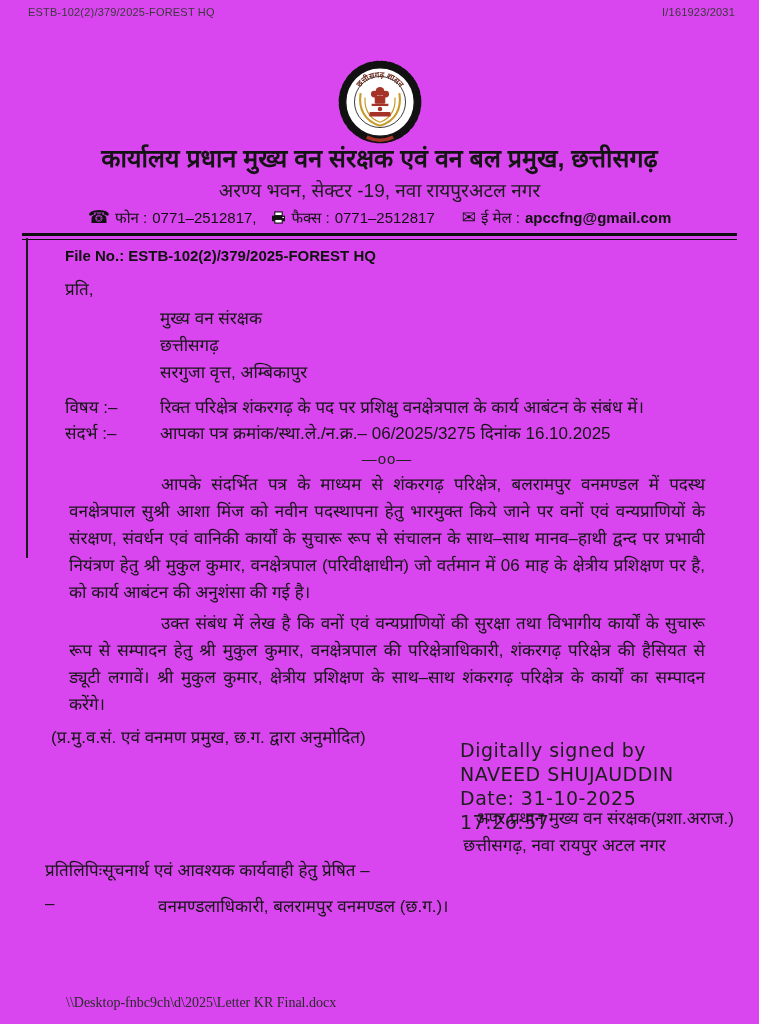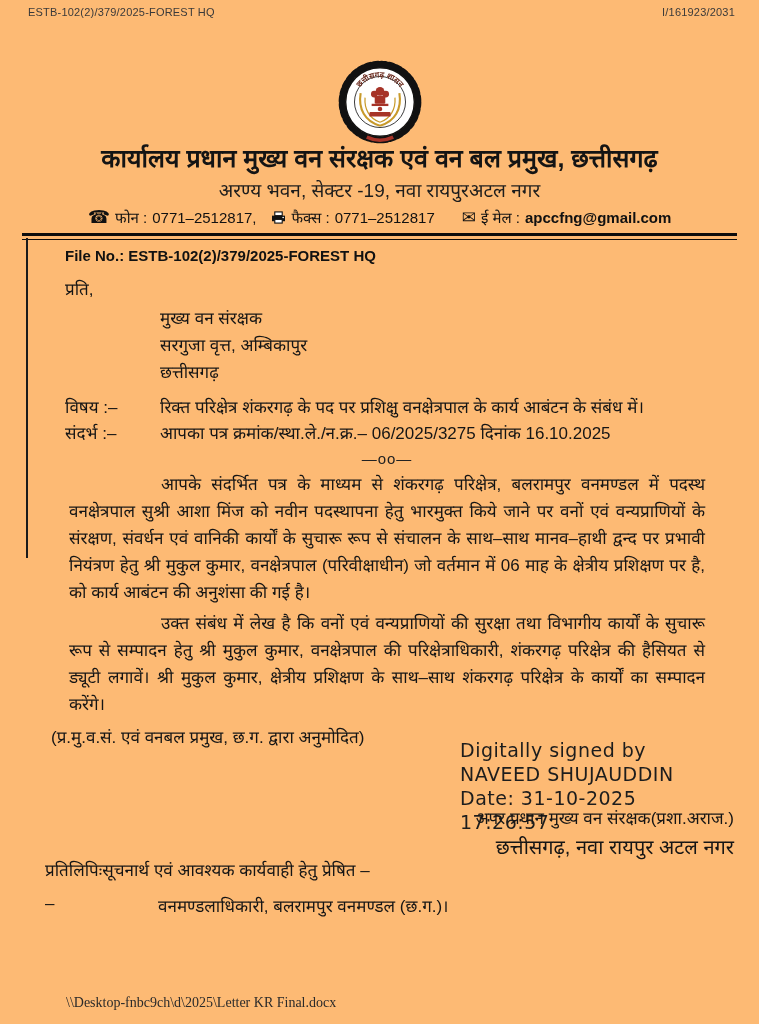--- a/index.html
+++ b/index.html
@@ -1,17 +1,17 @@
 <!DOCTYPE html>
 <html lang="hi"><head>
 <meta charset="utf-8">
 <style>
   html,body{margin:0;padding:0;}
   body{background:#e9e9e9;font-family:"Liberation Sans",sans-serif;color:#1a1a1a;}
-  .page{position:relative;width:759px;height:1024px;background:#fdba74;margin:0 auto;overflow:hidden;}
+  .page{position:relative;width:759px;height:1024px;background:#d946ef;margin:0 auto;overflow:hidden;}
 
   
   .hdr-code{position:absolute;top:6px;font-size:11px;color:#3a3a3a;letter-spacing:.2px;}
   .hdr-left{left:28px;}
   .hdr-right{right:24px;}
 
   
   .emblem{position:absolute;top:57px;left:50%;transform:translateX(-50%);width:88px;height:90px;}
 
   
@@ -37,21 +37,21 @@
   .sr-row{display:flex;line-height:26px;}
   .sr-label{width:95px;flex:0 0 95px;}
   .sr-text{flex:1;}
   .sep{text-align:center;font-size:15px;letter-spacing:1px;margin:3px 0 2px 0;color:#222;}
   .para{text-align:justify;text-indent:92px;line-height:27px;margin:4px;}
   .approval{margin-top:7px;margin-left:-14px;line-height:26px;}
 
   
   .digital-sig{position:absolute;left:460px;top:738px;font-family:"DejaVu Sans",sans-serif;font-size:19px;line-height:24px;color:#1d1d1d;letter-spacing:.5px;}
   .designation{position:absolute;left:395px;right:25px;top:806px;text-align:right;font-size:17px;color:#151515;}
-  .place-line{position:absolute;left:395px;right:25px;top:833px;text-align:right;font-size:20px;color:#151515;}
+  .place-line{position:absolute;left:395px;right:25px;top:833px;text-align:center;font-size:17px;color:#151515;}
 
   
   .copy-block{position:absolute;left:45px;top:858px;font-size:17px;color:#151515;}
   .copy-item{display:flex;margin-top:13px;}
   .copy-dash{width:113px;flex:0 0 113px;}
 
   
   .footer-path{position:absolute;left:66px;top:995px;font-family:"Liberation Serif",serif;font-size:14px;color:#2a2a2a;}
 </style>
 </head>
@@ -115,39 +115,39 @@
 
   <div class="rule"></div>
   <div class="left-edge"></div>
 
   <div class="content">
     <div class="file-no">File No.: ESTB-102(2)/379/2025-FOREST HQ</div>
 
     <div class="to-label">प्रति,</div>
     <div class="to-block">
       <div>मुख्य वन संरक्षक</div>
+      <div>छत्तीसगढ़</div>
       <div>सरगुजा वृत्त, अम्बिकापुर</div>
-      <div>छत्तीसगढ़</div>
     </div>
 
     <div class="sr-row">
       <span class="sr-label">विषय :–</span>
       <span class="sr-text">रिक्त परिक्षेत्र शंकरगढ़ के पद पर प्रशिक्षु वनक्षेत्रपाल के कार्य आबंटन के संबंध में।</span>
     </div>
     <div class="sr-row">
       <span class="sr-label">संदर्भ :–</span>
       <span class="sr-text">आपका पत्र क्रमांक/स्था.ले./न.क्र.– 06/2025/3275 दिनांक 16.10.2025</span>
     </div>
 
     <div class="sep">—oo—</div>
 
     <p class="para">आपके संदर्भित पत्र के माध्यम से शंकरगढ़ परिक्षेत्र, बलरामपुर वनमण्डल में पदस्थ वनक्षेत्रपाल सुश्री आशा मिंज को नवीन पदस्थापना हेतु भारमुक्त किये जाने पर वनों एवं वन्यप्राणियों के संरक्षण, संवर्धन एवं वानिकी कार्यों के सुचारू रूप से संचालन के साथ–साथ मानव–हाथी द्वन्द पर प्रभावी नियंत्रण हेतु श्री मुकुल कुमार, वनक्षेत्रपाल (परिवीक्षाधीन) जो वर्तमान में 06 माह के क्षेत्रीय प्रशिक्षण पर है, को कार्य आबंटन की अनुशंसा की गई है।</p>
     <p class="para">उक्त संबंध में लेख है कि वनों एवं वन्यप्राणियों की सुरक्षा तथा विभागीय कार्यों के सुचारू रूप से सम्पादन हेतु श्री मुकुल कुमार, वनक्षेत्रपाल की परिक्षेत्राधिकारी, शंकरगढ़ परिक्षेत्र की हैसियत से ड्यूटी लगावें। श्री मुकुल कुमार, क्षेत्रीय प्रशिक्षण के साथ–साथ शंकरगढ़ परिक्षेत्र के कार्यों का सम्पादन करेंगे।</p>
 
-    <div class="approval">(प्र.मु.व.सं. एवं वनबल प्रमुख, छ.ग. द्वारा अनुमोदित)</div>
+    <div class="approval">(प्र.मु.व.सं. एवं वनमण प्रमुख, छ.ग. द्वारा अनुमोदित)</div>
   </div>
 
   <div class="digital-sig">
     <div>Digitally signed by</div>
     <div>NAVEED SHUJAUDDIN</div>
     <div>Date: 31-10-2025</div>
     <div>17:26:57</div>
   </div>
   <div class="designation">अपर प्रधान मुख्य वन संरक्षक(प्रशा.अराज.)</div>
   <div class="place-line">छत्तीसगढ़, नवा रायपुर अटल नगर</div>

